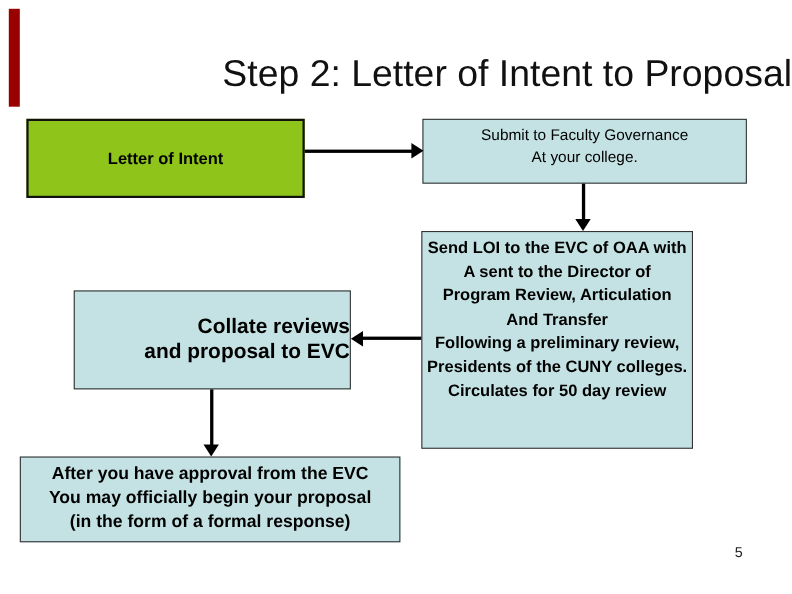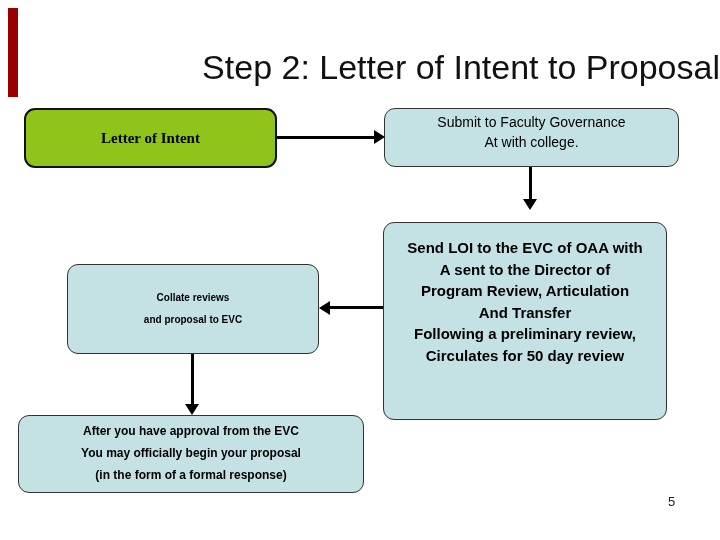--- a/index.html
+++ b/index.html
@@ -28,58 +28,56 @@
     line-height: 40px;
     color: #111111;
     white-space: nowrap;
     margin-left: 29px;
   }
   .box {
     position: absolute;
     box-sizing: border-box;
     text-align: center;
     color: #000000;
-    border-radius: 11px;
   }
   .box .ln { white-space: nowrap; }
   .box-green {
     left: 24px; top: 108px;
-    width: 253px; height: 60px;
+    width: 253px; height: 72px;
     background: #8FC41A;
     border: 2.5px solid #111111;
     display: flex; align-items: center; justify-content: center;
-    font-weight: bold; font-size: 15px; font-family: Liberation Serif, serif;
+    font-weight: bold; font-size: 15px;
   }
   .box-blue {
     background: #C4E2E3;
     border: 1.5px solid #333333;
   }
   .box-submit {
     left: 384px; top: 108px;
     width: 295px; height: 59px;
     font-size: 14px; line-height: 20px;
     padding-top: 3px;
   }
   .box-send {
     left: 383px; top: 210px;
-    width: 284px; height: 198px;
+    width: 247px; height: 198px;
     font-weight: bold; font-size: 15px; line-height: 21.6px;
-    padding-top: 14px;
-    margin-top: 12px;
+    padding-top: 4px;
   }
   .box-collate {
     left: 67px; top: 264px;
     width: 252px; height: 90px;
-    font-weight: bold; font-size: 10px; line-height: 22px;
-    display: flex; flex-direction: column; justify-content: center;
+    font-weight: bold; font-size: 19px; line-height: 22px;
+    display: flex; flex-direction: column; justify-content: center; text-align: right;
   }
   .box-approval {
     left: 18px; top: 415px;
     width: 346px; height: 78px;
-    font-weight: bold; font-size: 12px; line-height: 22px;
+    font-weight: bold; font-size: 16px; line-height: 22px;
     padding-top: 4px;
   }
   .hline, .vline { position: absolute; background: #000000; }
   .ahead { position: absolute; width: 0; height: 0; }
   .ahead-right {
     border-left: 11px solid #000000;
     border-top: 7px solid transparent;
     border-bottom: 7px solid transparent;
   }
   .ahead-left {
@@ -107,29 +105,30 @@
   <div class="accent-bar"></div>
 
   <div class="title">Step 2: Letter of Intent to Proposal</div>
 
   <div class="box box-green">
     <div class="ln">Letter of Intent</div>
   </div>
 
   <div class="box box-blue box-submit">
     <div class="ln">Submit to Faculty Governance</div>
-    <div class="ln">At with college.</div>
+    <div class="ln">At your college.</div>
   </div>
 
   <div class="box box-blue box-send">
     <div class="ln">Send LOI to the EVC of OAA with</div>
     <div class="ln">A sent to the Director of</div>
     <div class="ln">Program Review, Articulation</div>
     <div class="ln">And Transfer</div>
     <div class="ln">Following a preliminary review,</div>
+    <div class="ln">Presidents of the CUNY colleges.</div>
     <div class="ln">Circulates for 50 day review</div>
   </div>
 
   <div class="box box-blue box-collate">
     <div class="ln">Collate reviews</div>
     <div class="ln">and proposal to EVC</div>
   </div>
 
   <div class="box box-blue box-approval">
     <div class="ln">After you have approval from the EVC</div>

